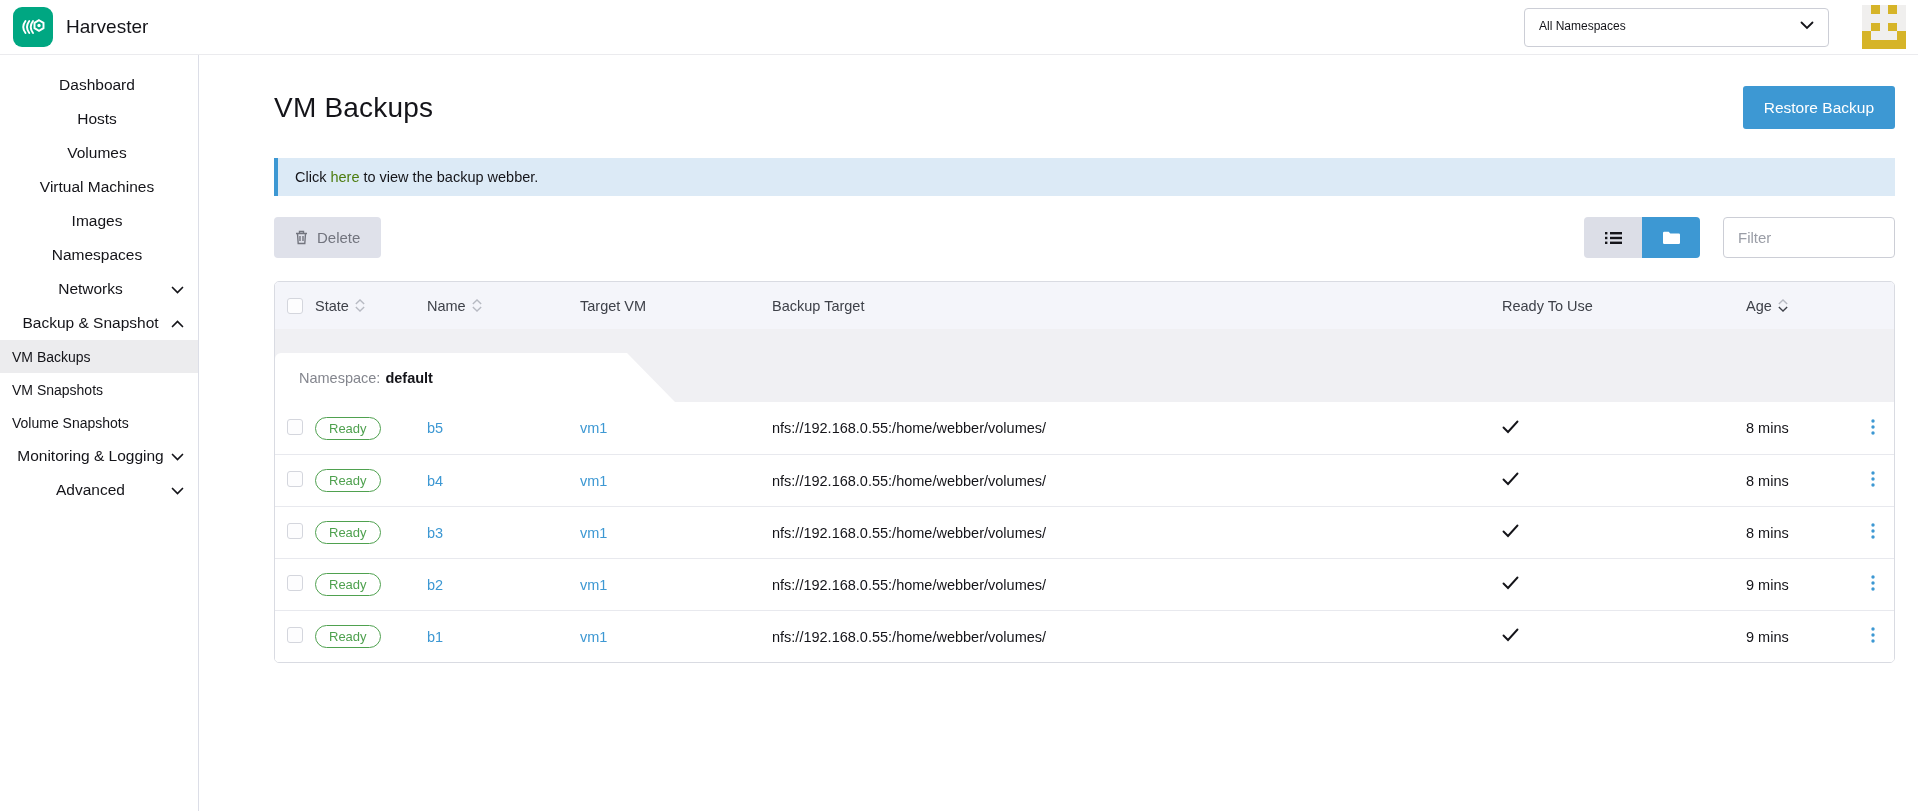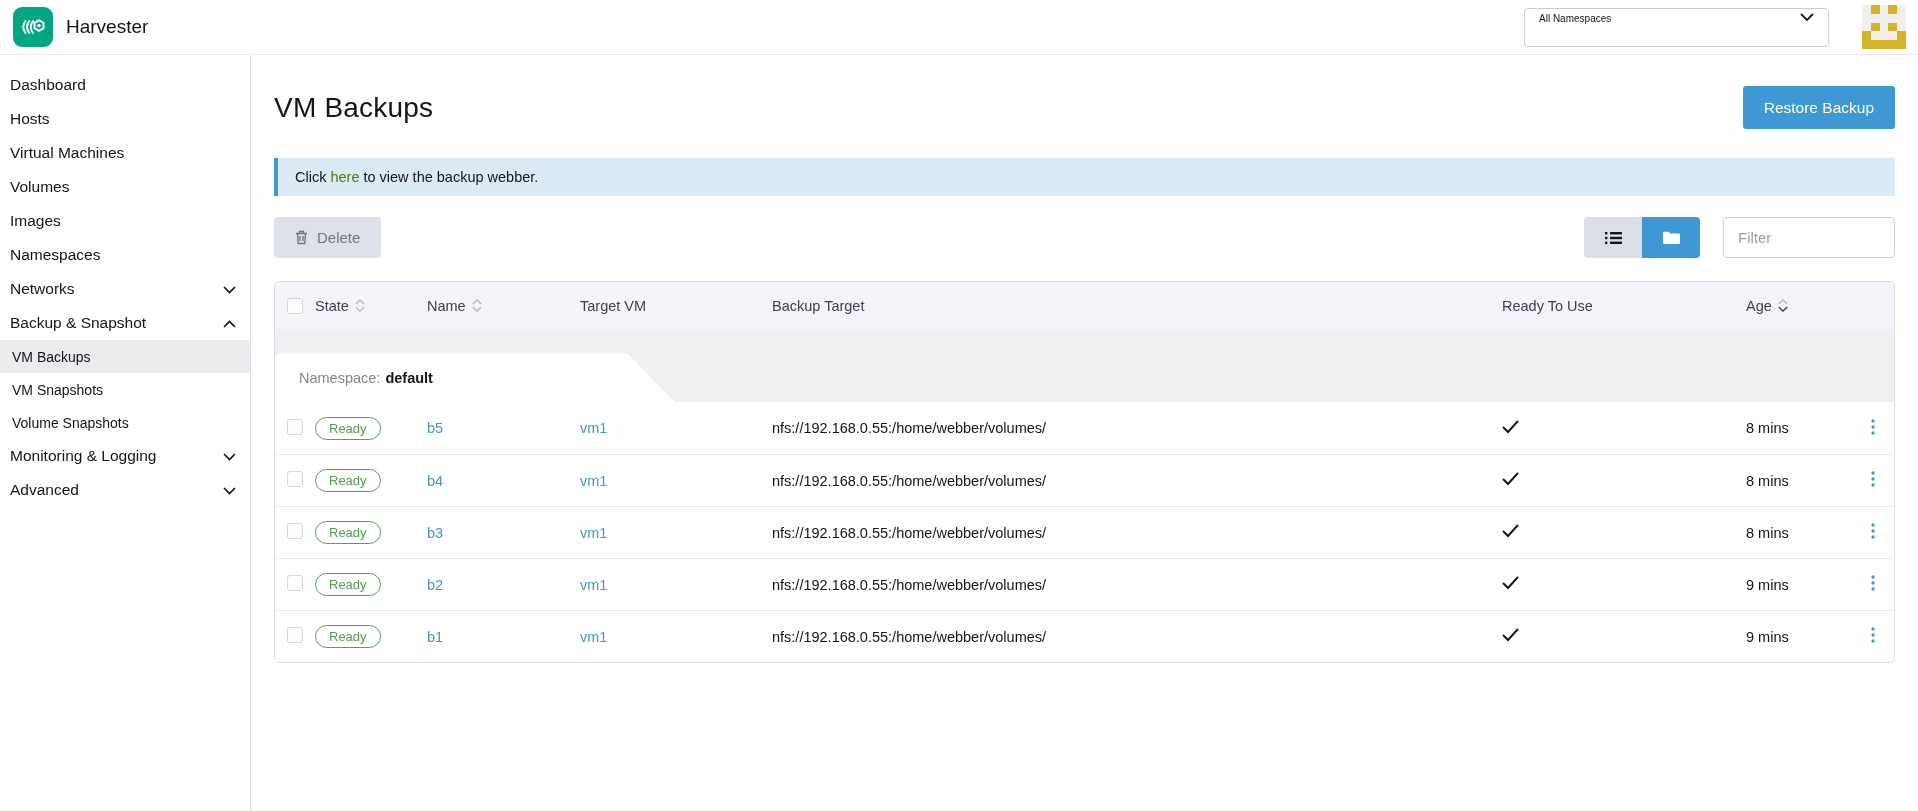--- a/index.html
+++ b/index.html
@@ -7,28 +7,28 @@
     font-family: "Liberation Sans", "DejaVu Sans", sans-serif; color: #141419; }
 
   
   .topbar { position: fixed; top:0; left:0; width:1918px; height:55px; background:#fff;
     border-bottom:1px solid #ebebee; display:flex; align-items:center; z-index:10; }
   .logo { width:40px; height:40px; border-radius:9px; background:#00a782; margin-left:13px;
     display:flex; align-items:center; justify-content:center; }
   .brand { font-size:19px; margin-left:13px; color:#141419; }
   .topbar-right { margin-left:auto; display:flex; align-items:center; }
   .ns-select { width:305px; height:39px; border:1px solid #ccced6; border-radius:4px; background:#fff;
-    display:flex; align-items:flex-start; padding:4px 14px; font-size:10px; color:#141419; cursor:pointer; }
+    display:flex; align-items:flex-end; padding:13px 14px; font-size:12px; color:#141419; cursor:pointer; }
   .ns-select .chev { margin-left:auto; }
   .avatar { width:44px; height:44px; margin:0 12px 0 33px; display:grid;
     grid-template-columns:repeat(5,1fr); grid-template-rows:repeat(5,1fr); }
 
   
-  .sidebar { position: fixed; top:55px; left:0; width:251px; height:756px; background:#fff;
-    border-right:1px solid #dcdee7; padding-top:13px; }
+  .sidebar { position: fixed; top:55px; left:0; width:199px; height:756px; background:#fff;
+    border-right:1px solid #dcdee7; padding-top:13px;text-align:center; }
   .nav-item { height:34px; display:flex; align-items:center; padding:0 14px 0 10px;
     font-size:15.5px; color:#141419; cursor:pointer; }
   .nav-item .lbl { flex:1; }
   .nav-sub { height:33px; display:flex; align-items:center; padding:0 14px 0 12px;
     font-size:14px; color:#141419; cursor:pointer; }
   .nav-sub.active { background:#ececee; }
 
   
   .main { position: fixed; top:55px; left:251px; width:1667px; height:756px; background:#fff;
     padding:0 23px 0 23px; overflow:hidden; }
@@ -135,25 +135,25 @@
 <div class="sidebar" id="sidebar">
     <div class="nav-item">
     <span class="lbl">Dashboard</span>
 
   </div>
     <div class="nav-item">
     <span class="lbl">Hosts</span>
 
   </div>
     <div class="nav-item">
+    <span class="lbl">Volumes</span>
+
+  </div>
+    <div class="nav-item">
     <span class="lbl">Virtual Machines</span>
-
-  </div>
-    <div class="nav-item">
-    <span class="lbl">Volumes</span>
 
   </div>
     <div class="nav-item">
     <span class="lbl">Images</span>
 
   </div>
     <div class="nav-item">
     <span class="lbl">Namespaces</span>
 
   </div>

